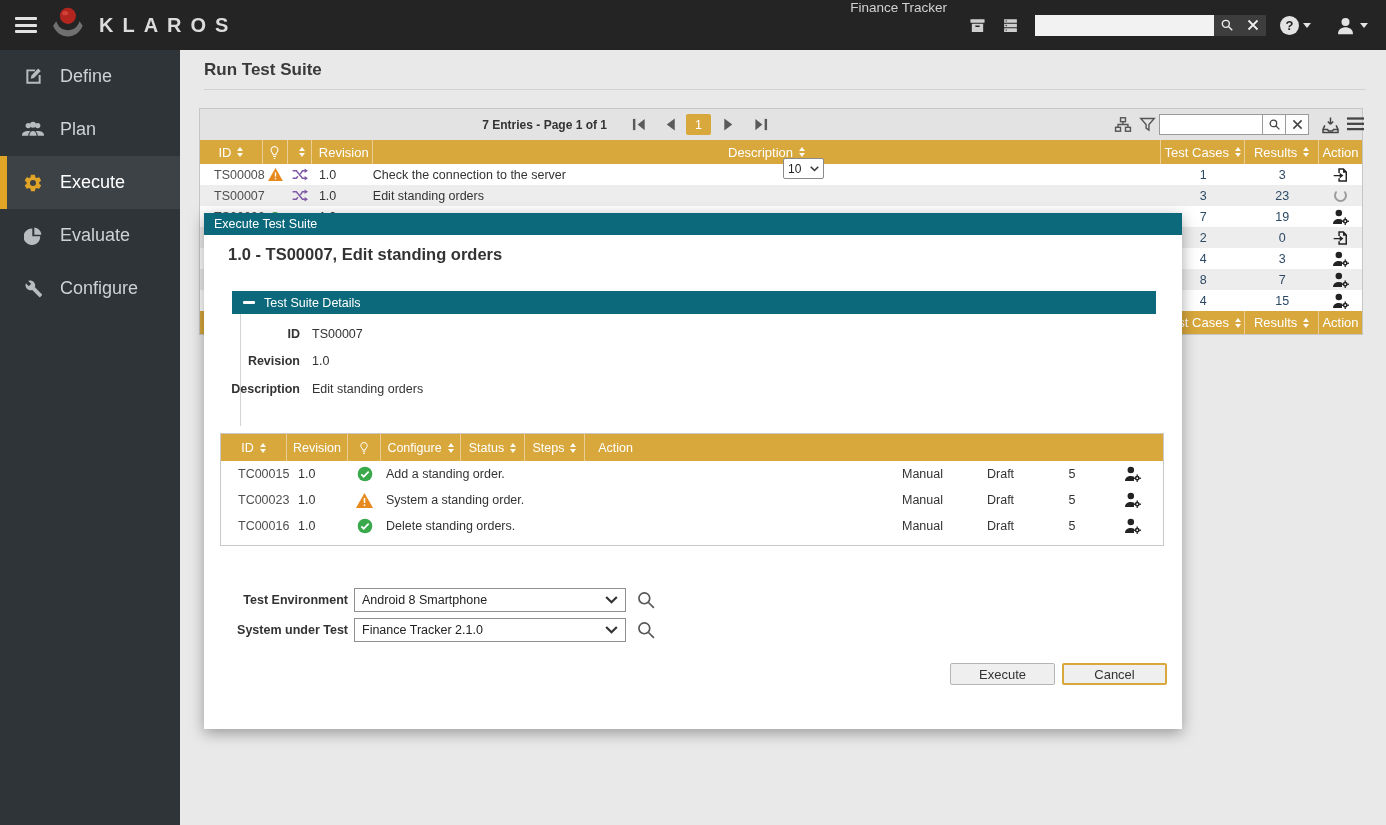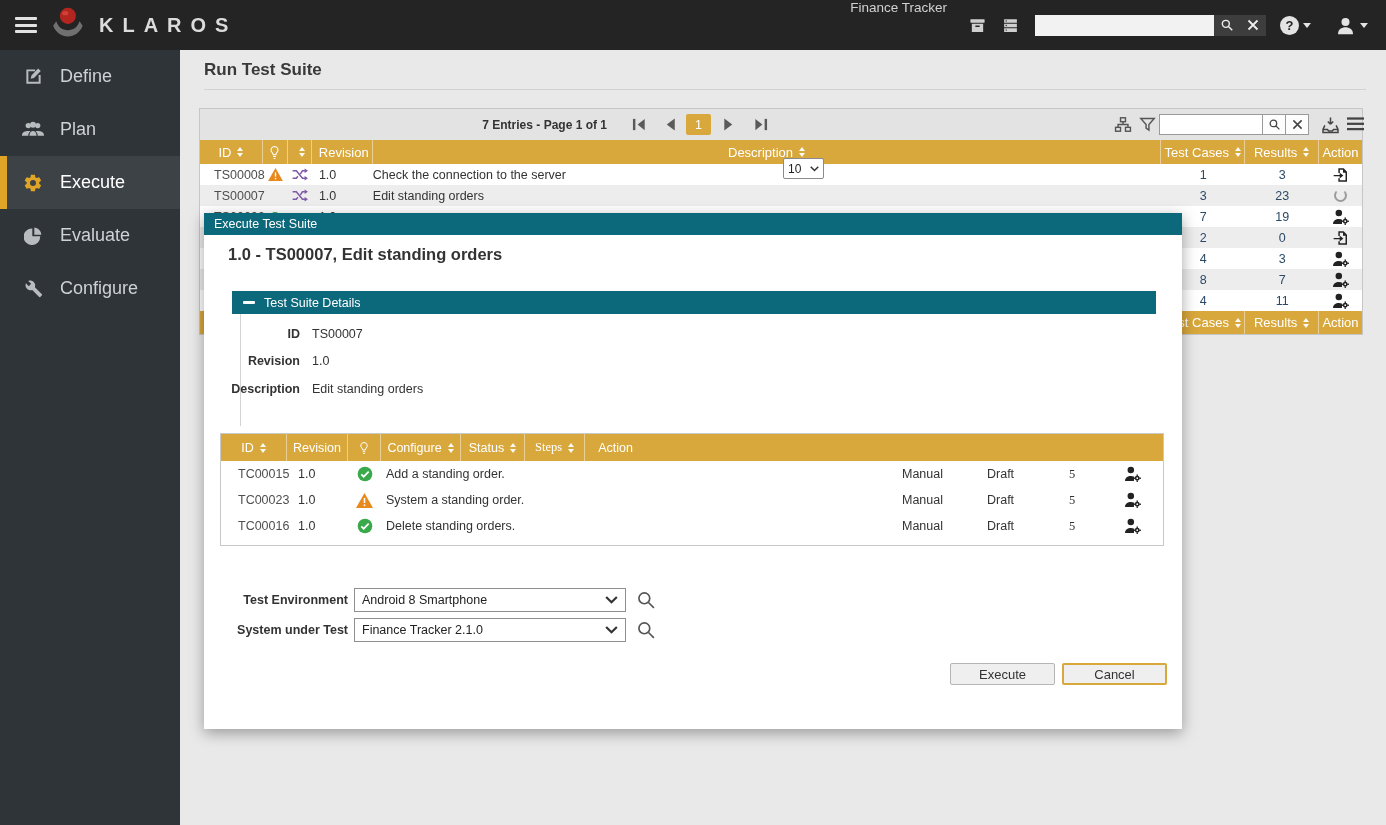--- a/index.html
+++ b/index.html
@@ -75,21 +75,21 @@
   .dlg-vline { position:absolute; left:36px; top:101px; height:112px; width:1px; background:#d4d4d4; }
   .fld-row { position:absolute; left:20px; display:flex; font-size:12.5px; color:#333; }
   .fld-label { width:76px; text-align:right; font-weight:bold; }
   .fld-value { margin-left:12px; }
 
   .tc-table { position:absolute; left:16px; top:220px; width:944px; border:1px solid #c9c9c9; background:#fff; padding-bottom:6px; }
   .tc-head { display:flex; height:27px; background:var(--gold,#d9a83c); color:#fff; font-size:12.5px; align-items:center; }
   .tc-head > div { height:100%; display:flex; align-items:center; justify-content:center; border-right:1px solid rgba(255,255,255,.45); }
   .tc-head > div:last-child { border-right:none; }
   .d-id { width:66px; } .d-rev { width:61px; } .d-bulb { width:33px; } .d-name { width:517px; }
-  .d-exec { width:80px; } .d-status { width:64px; } .d-steps { width:60px;font-family:Liberation Serif, serif; } .d-act { width:61px; }
+  .d-exec { width:80px; } .d-status { width:64px; } .d-steps { width:60px; } .d-act { width:61px; }
   .tc-row { display:flex; height:26px; align-items:center; font-size:12.5px; color:#333; cursor:pointer; }
   .tc-row .d-id { padding-left:17px; color:#4f4f4f; }
   .tc-row .d-rev { padding-left:11px; }
   .tc-row .d-bulb, .tc-row .d-act { display:flex; justify-content:center; align-items:center; }
   .tc-row .d-name { padding-left:5px; }
   .tc-row .d-exec { padding-left:4px; }
   .tc-row .d-status { padding-left:9px; }
   .tc-row .d-steps { text-align:center; }
 
   .form-row { position:absolute; left:0; height:24px; display:flex; align-items:center; }
@@ -477,21 +477,21 @@
             </svg>
         </span>
       </div>
       <div class="trow">
         <span class="c-id"></span>
         <span class="c-bulb"></span>
           <span class="c-flow"></span>
         <span class="c-rev"></span>
         <span class="c-desc"></span>
         <span class="c-tc">4</span>
-        <span class="c-res">11</span>
+        <span class="c-res">15</span>
         <span class="c-act">
           <svg width="18" height="16" viewBox="0 0 24 22" fill="#222">
               <circle cx="9" cy="5.5" r="4.5"></circle>
               <path d="M1 20.5c0-4.4 3.8-6.8 8-6.8 1.7 0 3.4.4 4.7 1.2l-.4 5.6H1z"></path>
               <g>
                 <circle cx="17.8" cy="16.8" r="3.4"></circle>
                 <rect x="16.9" y="11.6" width="1.8" height="2.2"></rect>
                 <rect x="16.9" y="19.8" width="1.8" height="2.2"></rect>
                 <rect x="12.6" y="15.9" width="2.2" height="1.8"></rect>
                 <rect x="20.8" y="15.9" width="2.2" height="1.8"></rect>

